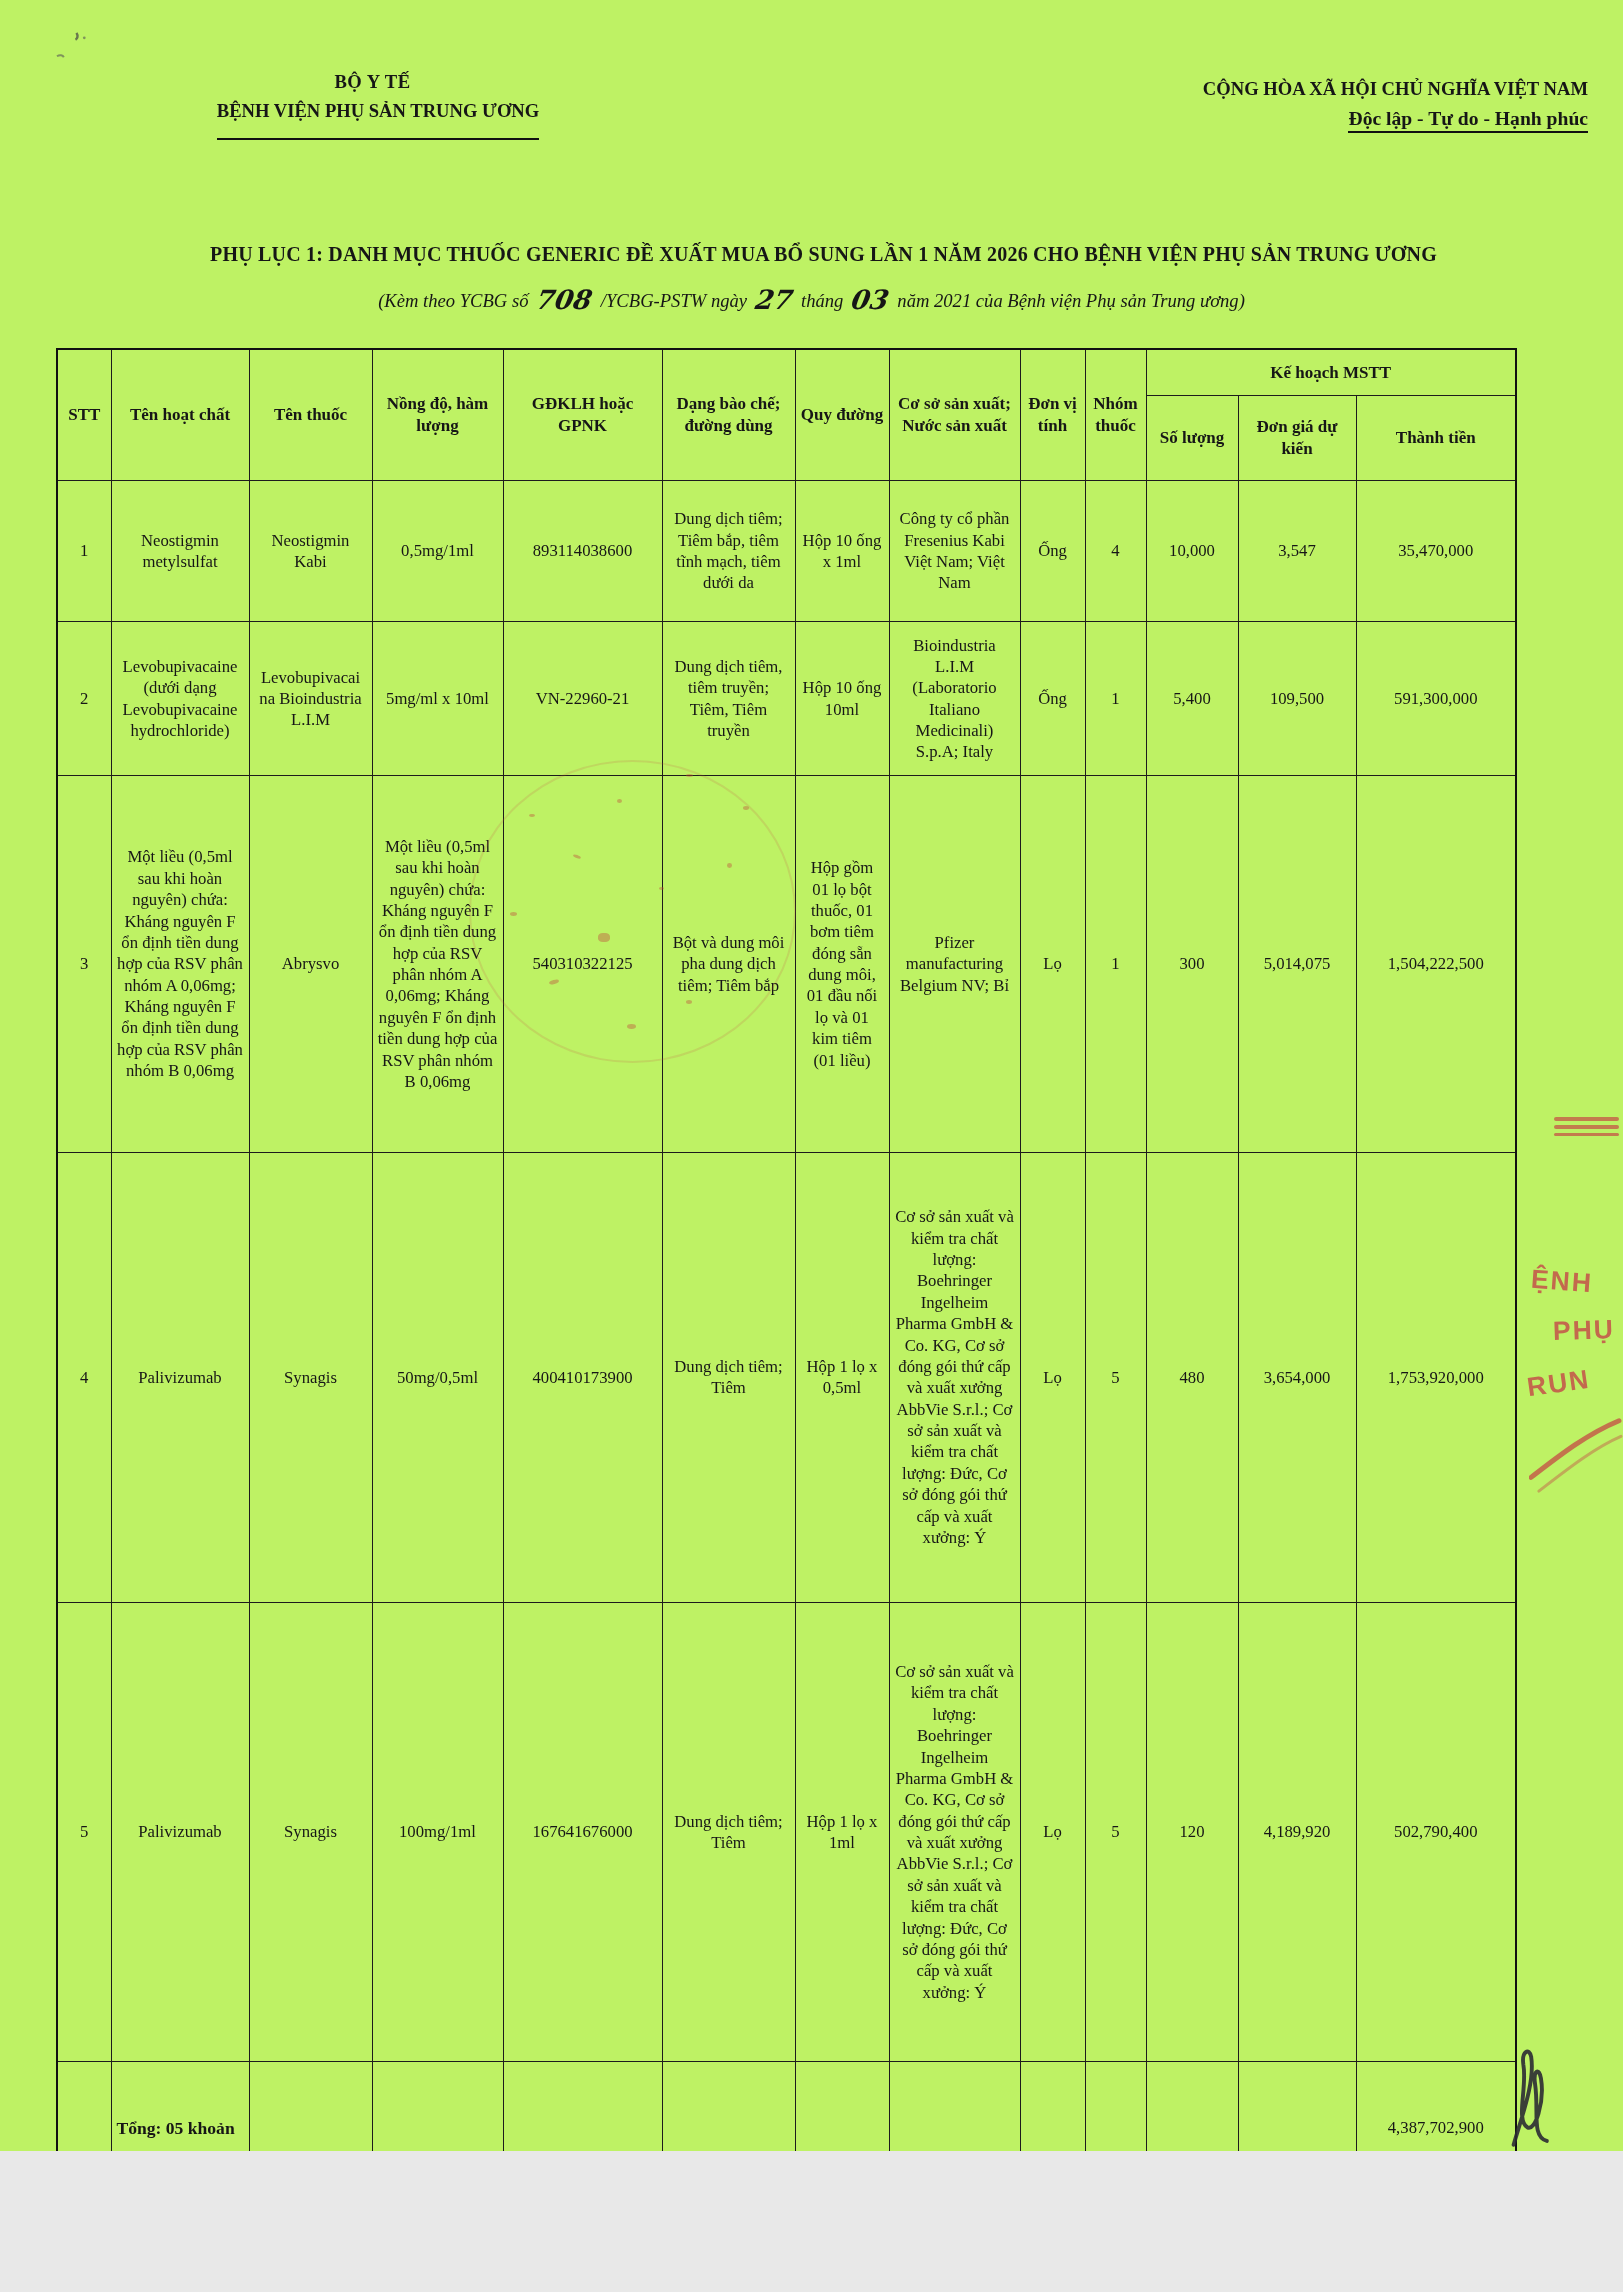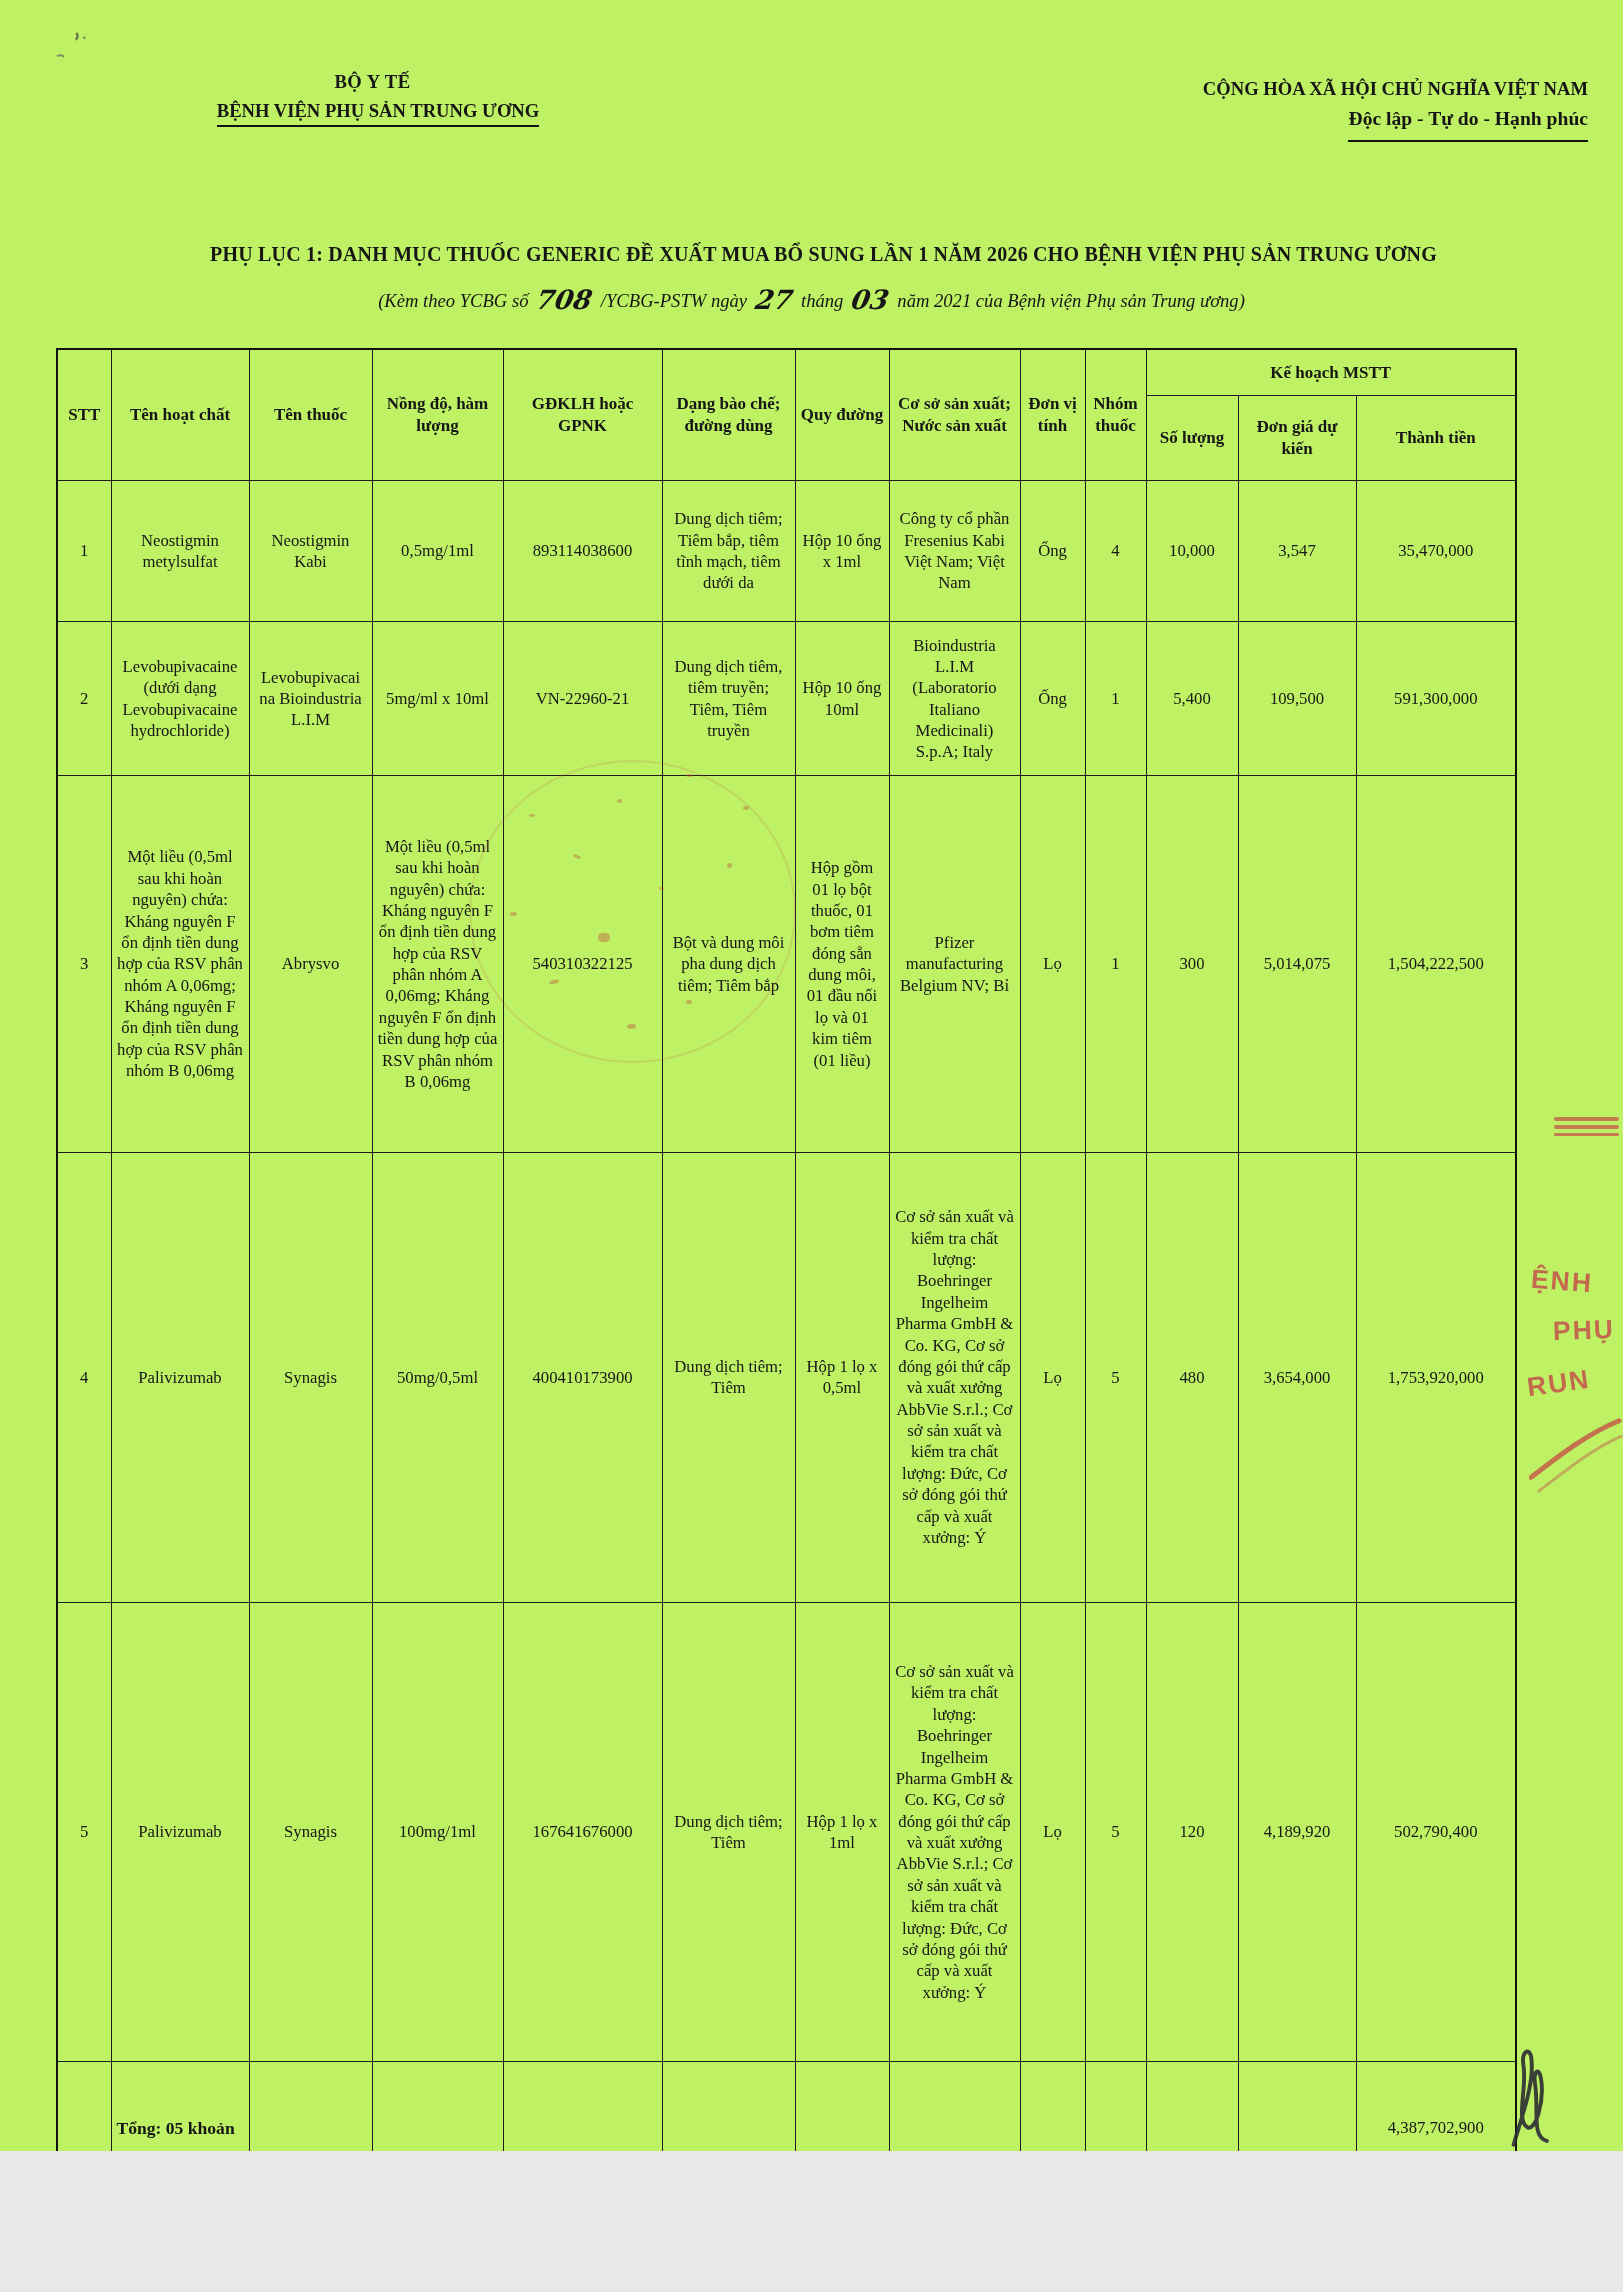--- a/index.html
+++ b/index.html
@@ -9,25 +9,25 @@
     margin:0 auto;
     background:#bef264;
     overflow:hidden;
     font-family:"Liberation Serif","DejaVu Serif",serif;
     color:#161616;
   }
   
   .hdr-left{position:absolute;left:147px;top:71px;width:451px;text-align:center;}
   .hdr-left .l1{font-weight:bold;font-size:18.6px;letter-spacing:0.5px;}
   .hdr-left .l2{font-weight:bold;font-size:18.6px;margin-top:6.9px;}
-  .hdr-left .l2 span{display:inline-block;padding-bottom:3px;border-bottom:2.5px solid #111;margin-left:11px;}
+  .hdr-left .l2 span{display:inline-block;padding-bottom:16px;border-bottom:2.5px solid #111;margin-left:11px;}
   .hdr-right{position:absolute;left:980px;top:78px;width:608px;text-align:right;}
   .hdr-right .l1{font-weight:bold;font-size:18.6px;}
   .hdr-right .l2{font-weight:bold;font-size:19.6px;margin-top:7.8px;}
-  .hdr-right .l2 span{display:inline-block;padding-bottom:10px;border-bottom:2.5px solid #111;}
+  .hdr-right .l2 span{display:inline-block;padding-bottom:1px;border-bottom:2.5px solid #111;}
   
   .title{position:absolute;left:12px;top:243px;width:100%;text-align:center;
     font-weight:bold;font-size:20px;letter-spacing:0.2px;}
   .subtitle{position:absolute;left:0;top:282px;width:100%;text-align:center;
     font-style:italic;font-size:18.6px;}
   .subtitle .hand{
     font-family:"DejaVu Serif",serif;font-weight:bold;font-size:26.5px;
     display:inline-block;transform:skewX(-10deg);padding:0 3.9px;position:relative;top:2px;
   }
   

